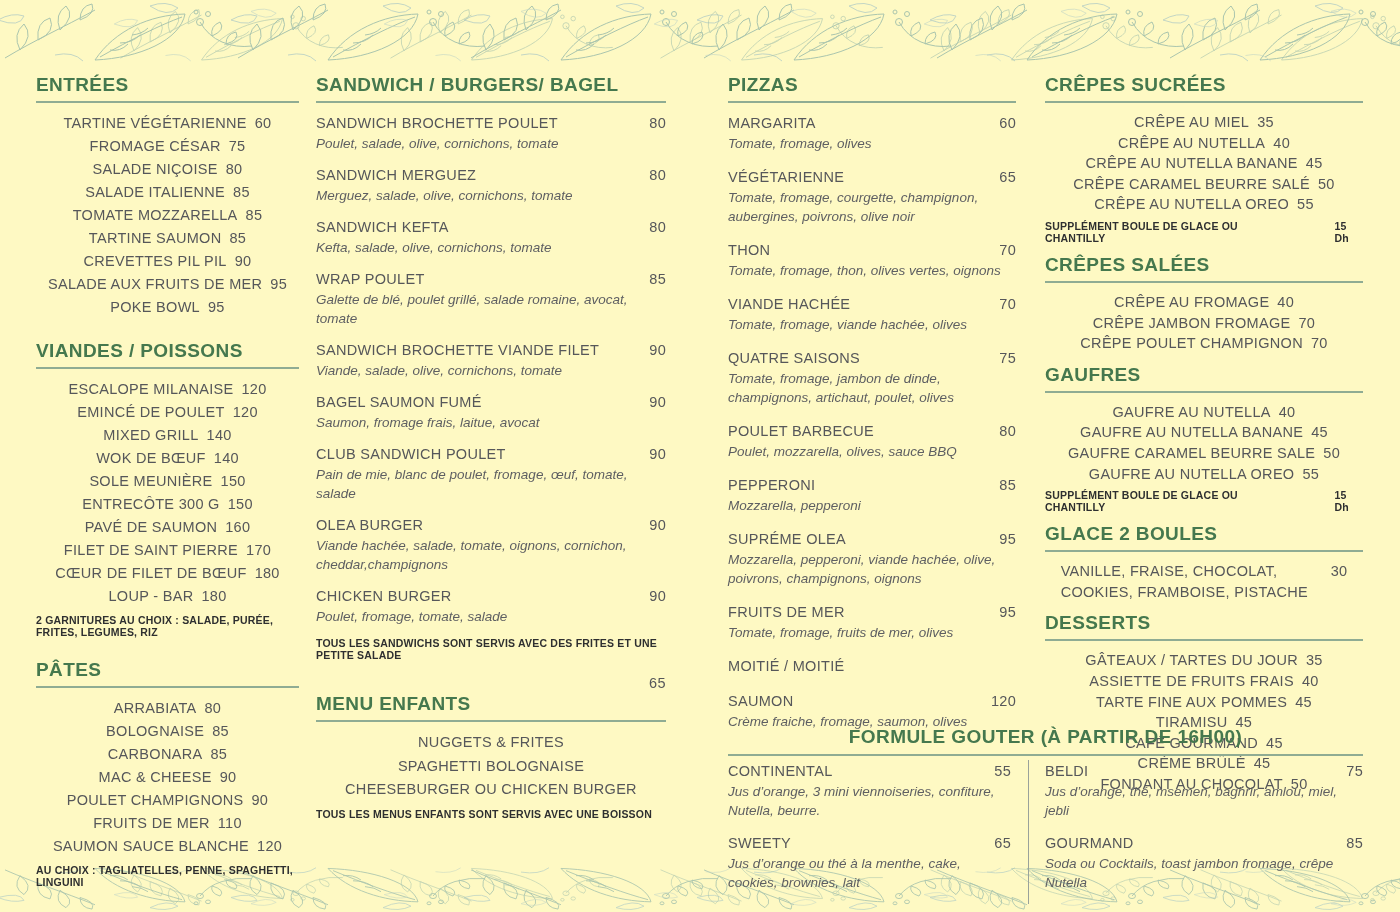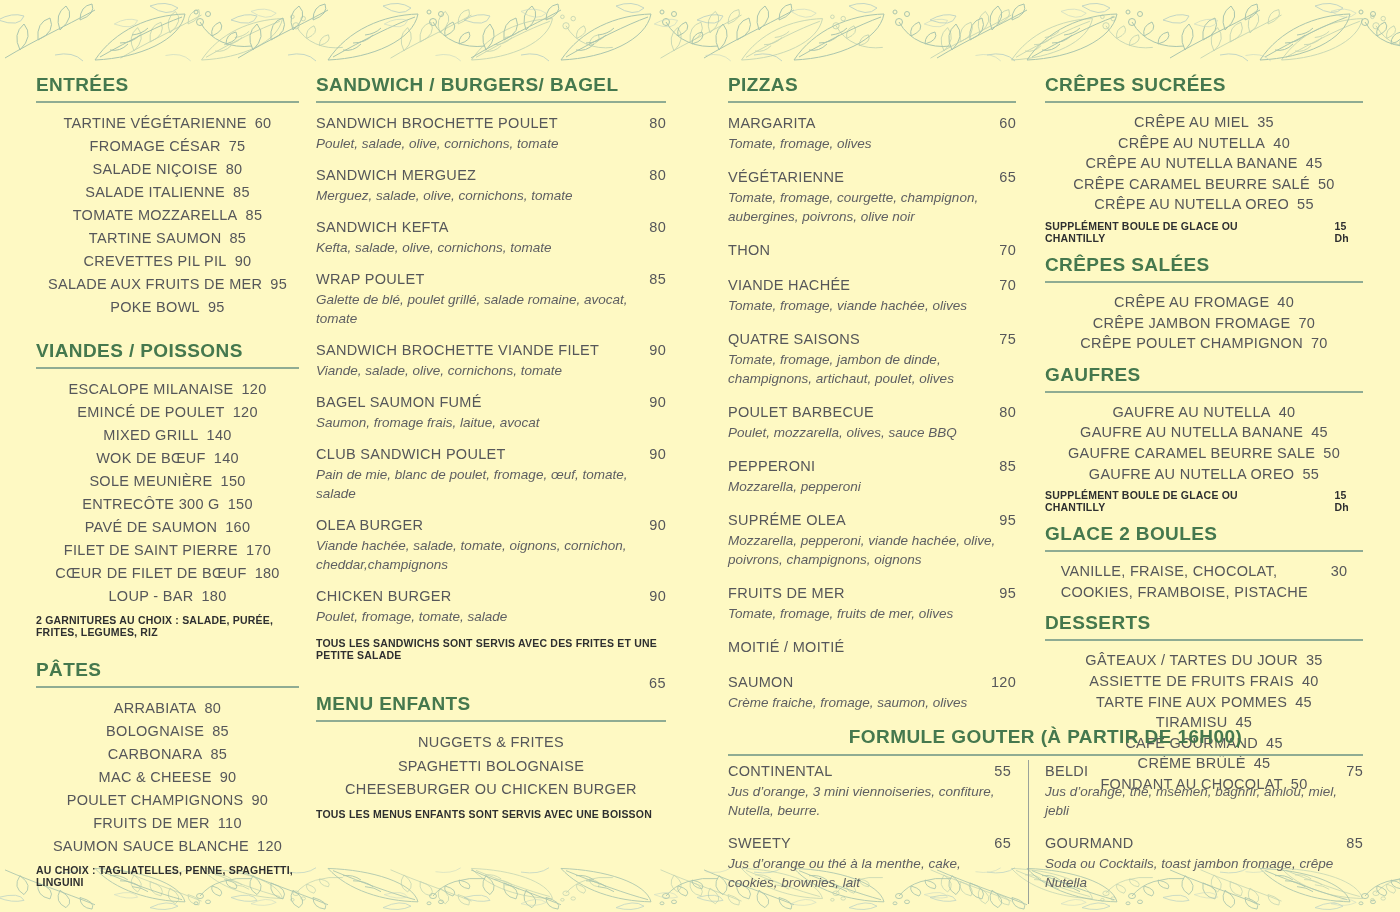--- a/index.html
+++ b/index.html
@@ -376,20 +376,21 @@
               <span class="pr">65</span>
             </div>
             <div class="desc">Tomate, fromage, courgette, champignon, aubergines, poivrons, olive noir</div>
           </div>
 
           <div class="ditem">
             <div class="drow">
               <span class="nm">THON</span>
               <span class="pr">70</span>
             </div>
+            <div class="desc">Tomate, fromage, thon, olives vertes, oignons</div>
           </div>
 
           <div class="ditem">
             <div class="drow">
               <span class="nm">VIANDE HACHÉE</span>
               <span class="pr">70</span>
             </div>
             <div class="desc">Tomate, fromage, viande hachée, olives</div>
           </div>
 

